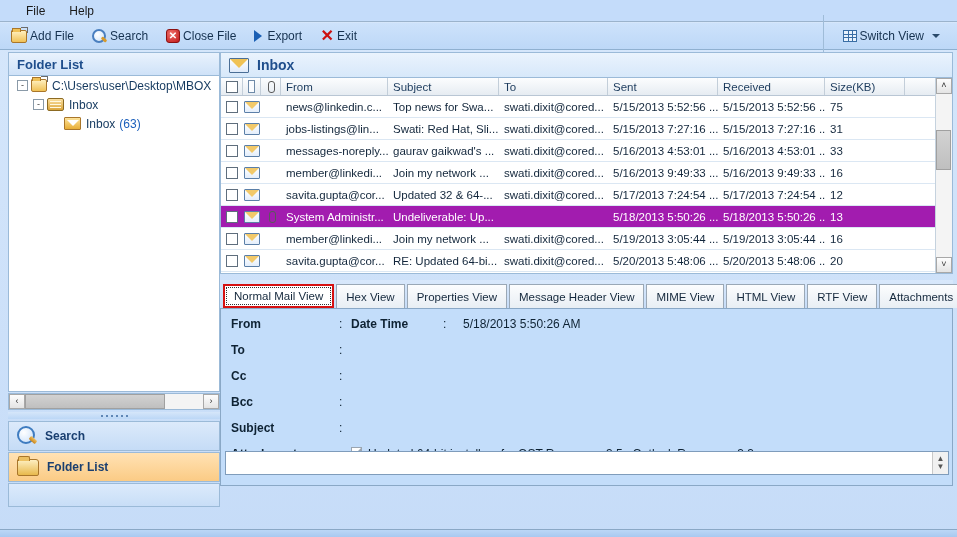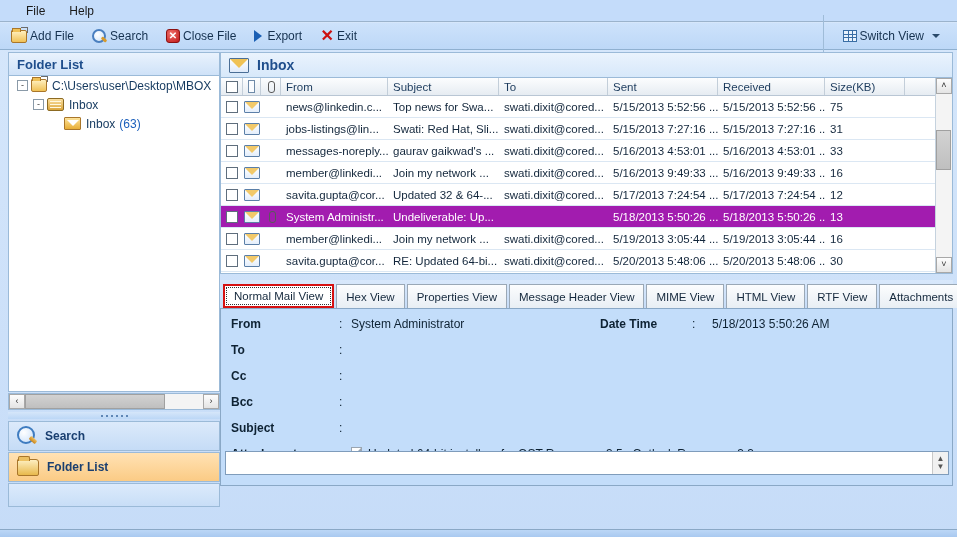--- a/index.html
+++ b/index.html
@@ -637,21 +637,21 @@
               </div>
               <div class="td c-page">
                 <span class="ico ico-envelope"></span>
               </div>
               <div class="td c-clip"></div>
               <div class="td c-from">savita.gupta@cor...</div>
               <div class="td c-subj">RE: Updated 64-bi...</div>
               <div class="td c-to">swati.dixit@cored...</div>
               <div class="td c-sent">5/20/2013 5:48:06 ...</div>
               <div class="td c-recv">5/20/2013 5:48:06 ...</div>
-              <div class="td c-size">30</div>
+              <div class="td c-size">20</div>
             </div>
           </div>
       </div>
 
       <div id="vscroll">
         <div class="vsb-arrow">˄</div>
         <div id="vsb-track">
           <div id="vsb-thumb"></div>
         </div>
         <div class="vsb-arrow">˅</div>
@@ -668,21 +668,20 @@
         <div class="tab">RTF View</div>
         <div class="tab">Attachments</div>
       </div>
 
     <div id="detail">
       <div id="detail-fields">
 
         <div class="frow">
           <span class="flabel">From</span>
           <span class="fcolon">:</span>
-          <span class="fvalue">System Administrator</span>
           <span class="dtlabel">Date Time</span>
           <span class="fcolon">:</span>
           <span style="width:230px;margin-left:8px;">5/18/2013 5:50:26 AM</span>
         </div>
 
         <div class="frow">
           <span class="flabel">To</span>
           <span class="fcolon">:</span>
           <span class="fvalue"></span>
         </div>

